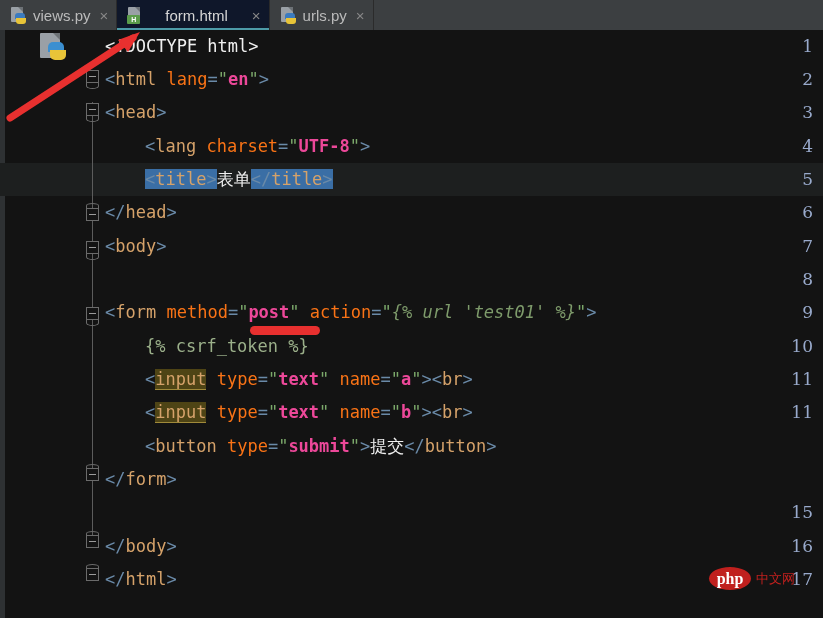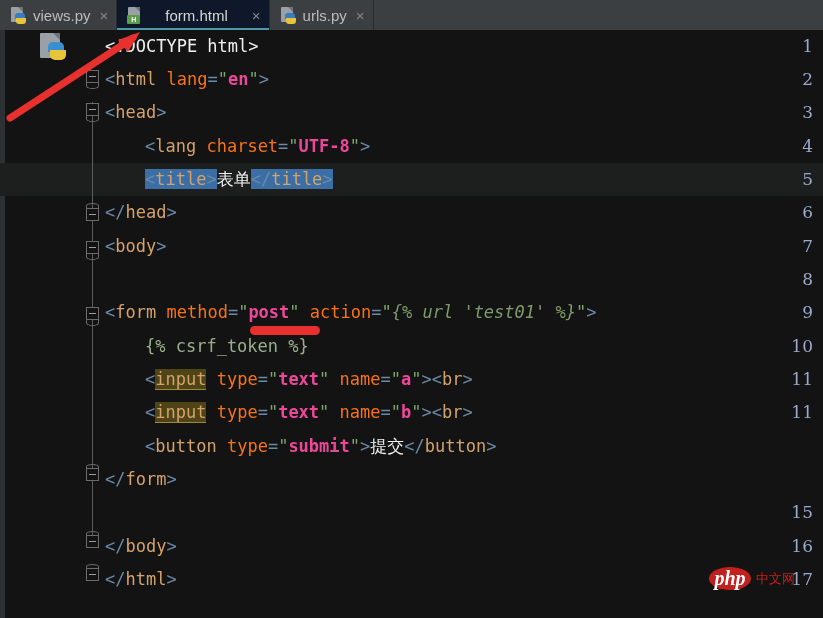--- a/index.html
+++ b/index.html
@@ -267,23 +267,22 @@
     position: absolute;
     right: 28px; bottom: 28px;
     display: flex; align-items: center; gap: 5px;
   }
   .wm-ellipse {
     width: 42px; height: 23px;
     background: #c0201e;
     border-radius: 50%;
     color: #ffffff;
     font-family: "Liberation Serif", serif;
-    font-style: italic;
     font-weight: bold;
-    font-size: 20px;
+    font-size: 16px;
     line-height: 23px;
     text-align: center;
   }
   .wm-cn {
     color: #c0201e;
     font-family: "Liberation Sans", sans-serif;
     font-size: 13px;
   }
 </style>
 </head>

